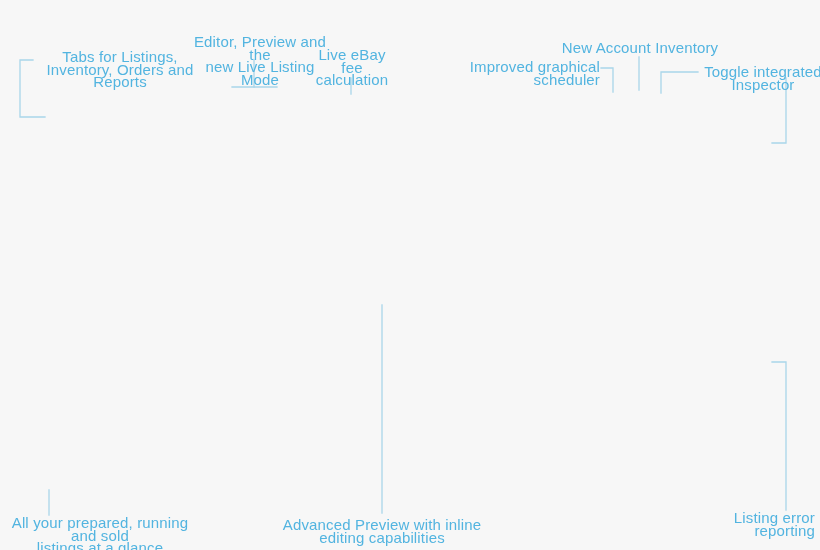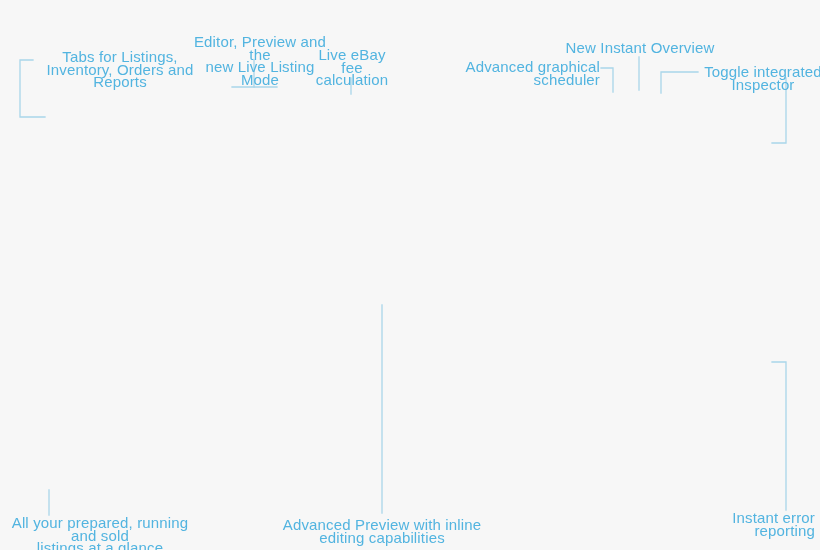--- a/index.html
+++ b/index.html
@@ -75,26 +75,26 @@
 
   <div id="cal-tabs" class="callout-label align-left">Tabs for Listings,
 Inventory, Orders and Reports</div>
 
   <div id="cal-editor" class="callout-label align-center">Editor, Preview and the
 new Live Listing Mode</div>
 
   <div id="cal-fee" class="callout-label align-center">Live eBay fee
 calculation</div>
 
-  <div id="cal-scheduler" class="callout-label align-right">Advanced graphical scheduler</div>
+  <div id="cal-scheduler" class="callout-label align-right">Improved graphical scheduler</div>
 
-  <div id="cal-account" class="callout-label align-center">New Instant Overview</div>
+  <div id="cal-account" class="callout-label align-center">New Account Inventory</div>
 
   <div id="cal-inspector" class="callout-label align-left">Toggle integrated Inspector</div>
 
   <div id="cal-advpreview" class="callout-label align-center">Advanced Preview with inline editing capabilities</div>
 
   <div id="cal-glance" class="callout-label align-left">All your prepared, running and sold
 listings at a glance (sortable)</div>
 
-  <div id="cal-errors" class="callout-label align-right">Instant error reporting</div>
+  <div id="cal-errors" class="callout-label align-right">Listing error reporting</div>
 
 </div>
 
 </body></html>

